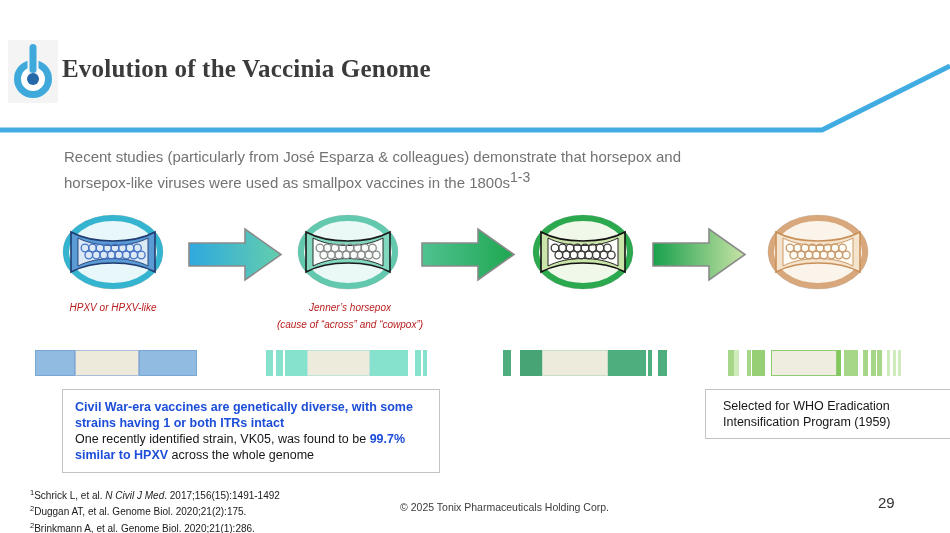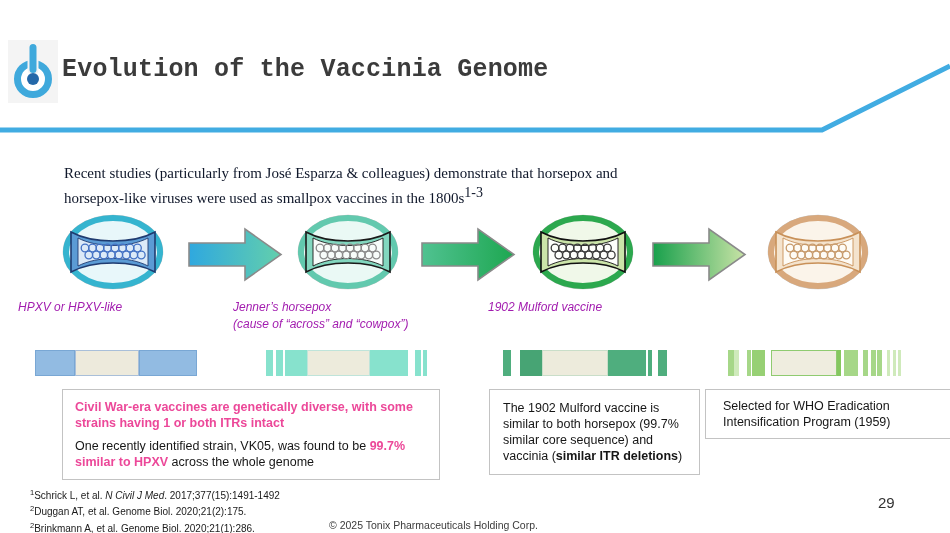--- a/index.html
+++ b/index.html
@@ -1,47 +1,47 @@
 <!DOCTYPE html>
 <html><head>
 <meta charset="utf-8">
 <style>
   html,body{margin:0;padding:0;background:#fff;}
   .slide{position:relative;width:950px;height:533px;background:#ffffff;overflow:hidden;
          font-family:"Liberation Sans",sans-serif;color:#161616;}
   
-  .title{position:absolute;left:62px;top:55px;font-family:Liberation Mono, monospace;
+  .title{position:absolute;left:62px;top:55px;font-family:Liberation Serif, serif;
          font-weight:bold;font-size:25px;color:#3b3b3b;white-space:nowrap;letter-spacing:.2px;}
   .accent-svg{position:absolute;left:0;top:0;pointer-events:none;}
   .logo-svg{position:absolute;left:8px;top:40px;}
   
-  .intro{position:absolute;left:64px;top:147px;font-family:Liberation Serif, serif;
-         font-size:15px;line-height:20px;color:#0f172a;margin-top:16px;}
+  .intro{position:absolute;left:64px;top:147px;font-family:Liberation Sans, sans-serif;
+         font-size:15px;line-height:20px;color:#737373;}
   .intro sup{font-size:14px;}
   
   .virion{position:absolute;top:213px;width:104px;height:78px;}
   .flow-arrow{position:absolute;top:226px;width:95px;height:57px;}
   
-  .stage-label{position:absolute;top:299px;font-style:italic;
-               font-size:12px;line-height:17px;color:#a21caf;}
+  .stage-label{position:absolute;top:299px;text-align:center;font-style:italic;
+               font-size:10px;line-height:17px;color:#b91c1c;}
   
   .genome-bar{position:absolute;top:350px;height:26px;}
   .genome-bar .seg{position:absolute;top:0;height:100%;}
   
   .callout{position:absolute;top:389px;border:1px solid #c3c3c3;background:#fff;
            font-size:12.5px;line-height:16px;color:#161616;}
   .callout p{margin:0;}
-  .callout p + p{margin-top:7px;}
-  .blue{color:#ec4899;}
+  .callout p + p{margin-top:0;}
+  .blue{color:#1d4ed8;}
   .bold{font-weight:bold;}
   .it{font-style:italic;}
   
   .footnotes{position:absolute;left:30px;top:486px;font-size:10px;line-height:13px;color:#1a1a1a;}
   .footnotes sup{font-size:7.5px;}
-  .copyright{position:absolute;left:329px;top:519px;width:280px;text-align:left;
+  .copyright{position:absolute;left:329px;top:501px;width:280px;text-align:right;
              font-size:10.5px;color:#3c3c3c;}
   .pagenum{position:absolute;left:878px;top:494px;font-size:15px;color:#333;}
 </style>
 </head>
 <body>
 
 <svg width="0" height="0" style="position:absolute" aria-hidden="true">
   <defs>
     <symbol id="virion" viewBox="0 0 104 78">
       <ellipse cx="52" cy="39" rx="49" ry="36" style="fill:none;stroke:rgba(110,110,110,0.4);stroke-width:2.5"></ellipse>
@@ -134,24 +134,20 @@
   </svg>
 
   <div class="stage-label" style="left:18px;width:190px">
     <div>HPXV or HPXV-like</div>
       <div></div>
   </div>
   <div class="stage-label" style="left:233px;width:234px">
     <div>Jenner’s horsepox</div>
       <div>(cause of “across” and “cowpox”)</div>
   </div>
-  <div class="stage-label" style="left:488px;width:194px">
-    <div>1902 Mulford vaccine</div>
-      <div></div>
-  </div>
 
   <div class="genome-bar" style="left: 35px; width: 162px;">
       <div class="seg" style="left: 0px; width: 40px; background: rgb(146, 187, 226); box-shadow: rgb(121, 167, 212) 0px 0px 0px 1px inset;"></div>
       <div class="seg" style="left: 40px; width: 64px; background: rgb(237, 234, 220); box-shadow: rgb(169, 191, 217) 0px 0px 0px 1px inset;"></div>
       <div class="seg" style="left: 104px; width: 58px; background: rgb(146, 187, 226); box-shadow: rgb(121, 167, 212) 0px 0px 0px 1px inset;"></div>
     </div>
   <div class="genome-bar" style="left: 266px; width: 161px;">
       <div class="seg" style="left: 0px; width: 7px; background: rgb(135, 226, 205);"></div>
       <div class="seg" style="left: 10px; width: 7px; background: rgb(135, 226, 205);"></div>
       <div class="seg" style="left: 19px; width: 22px; background: rgb(135, 226, 205);"></div>
@@ -181,29 +177,26 @@
       <div class="seg" style="left: 149px; width: 5px; background: rgb(166, 215, 136);"></div>
       <div class="seg" style="left: 159px; width: 3px; background: rgb(207, 234, 187);"></div>
       <div class="seg" style="left: 165px; width: 3px; background: rgb(207, 234, 187);"></div>
       <div class="seg" style="left: 170px; width: 3px; background: rgb(207, 234, 187);"></div>
     </div>
 
   <div class="callout" style="left:62px;width:356px;padding:9px 8px 9px 12px">
     <p class="blue bold">Civil War-era vaccines are genetically diverse, with some strains having 1 or both ITRs intact</p>
     <p><span>One recently identified strain, VK05, was  found to be </span><span class="blue bold">99.7% similar to HPXV</span><span> across the whole genome</span></p>
   </div>
-  <div class="callout" style="left:489px;width:190px;padding:10px 6px 10px 13px">
-    <p><span>The 1902 Mulford vaccine is similar to both horsepox (99.7% similar core sequence) and vaccinia (</span><span class="bold">similar ITR deletions</span><span>)</span></p>
-  </div>
   <div class="callout" style="left:705px;width:222px;padding:8px 8px 8px 17px">
     <p>Selected for WHO Eradication Intensification Program (1959)</p>
   </div>
 
   <div class="footnotes">
-    <div class="fn"><sup>1</sup><span>Schrick L, et al. </span><span class="it">N Civil J Med</span><span>. 2017;377(15):1491-1492</span></div>
+    <div class="fn"><sup>1</sup><span>Schrick L, et al. </span><span class="it">N Civil J Med</span><span>. 2017;156(15):1491-1492</span></div>
     <div class="fn"><sup>2</sup><span>Duggan AT, et al. Genome Biol. 2020;21(2):175.</span><span class="it"></span><span></span></div>
     <div class="fn"><sup>2</sup><span>Brinkmann A, et al. Genome Biol. 2020;21(1):286.</span><span class="it"></span><span></span></div>
   </div>
 
   <div class="copyright">© 2025 Tonix Pharmaceuticals Holding Corp.</div>
   <div class="pagenum">29</div>
 
 </div>
 
 </body></html>

